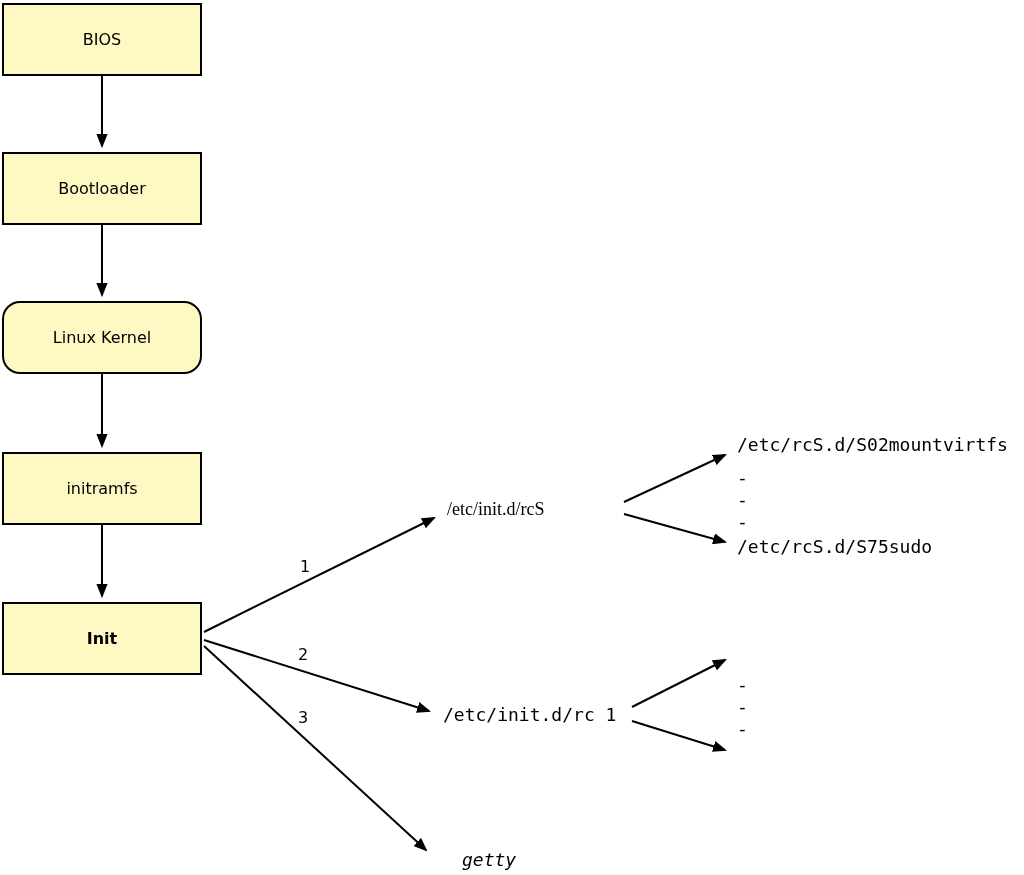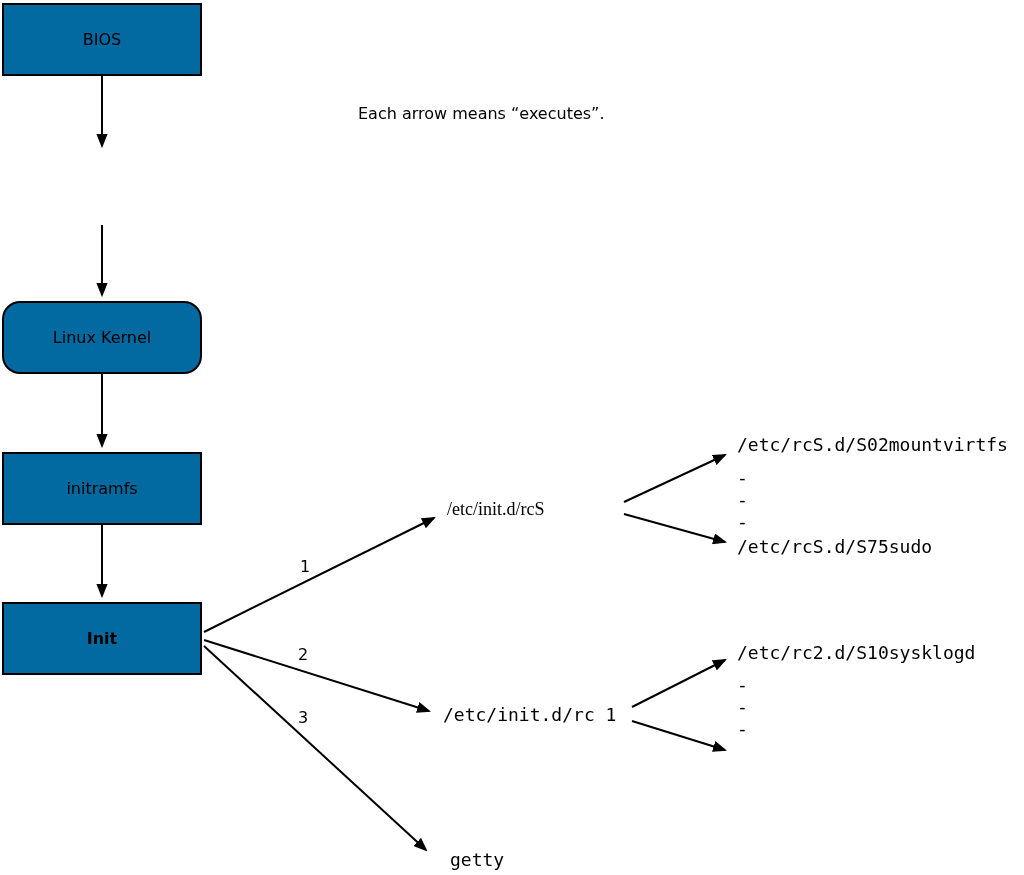--- a/index.html
+++ b/index.html
@@ -20,21 +20,21 @@
     position: absolute;
     left: 0;
     top: 0;
   }
   .box {
     position: absolute;
     box-sizing: border-box;
     width: 200px;
     height: 73px;
     border: 2px solid #000000;
-    background: #0369a1;
+    background: #fef9c3;
     display: flex;
     align-items: center;
     justify-content: center;
   }
   .box-label {
     font-size: 16px;
     font-family: "DejaVu Sans", sans-serif;
     color: #000000;
   }
   .note {
@@ -83,44 +83,45 @@
     <line x1="624" y1="502" x2="725" y2="455" stroke="#000" stroke-width="2" marker-end="url(#arrowhead)"></line>
     <line x1="624" y1="514" x2="725" y2="542" stroke="#000" stroke-width="2" marker-end="url(#arrowhead)"></line>
 
     <line x1="632" y1="707" x2="725" y2="660" stroke="#000" stroke-width="2" marker-end="url(#arrowhead)"></line>
     <line x1="632" y1="721" x2="725" y2="750" stroke="#000" stroke-width="2" marker-end="url(#arrowhead)"></line>
   </svg>
 
   <div class="box" style="left:2px; top:3px;">
     <span class="box-label">BIOS</span>
   </div>
+  <div class="box" style="left:2px; top:152px;">
+    <span class="box-label">Bootloader</span>
+  </div>
   <div class="box" style="left:2px; top:301px;border-radius:18px;">
     <span class="box-label">Linux Kernel</span>
   </div>
   <div class="box" style="left:2px; top:452px;">
     <span class="box-label">initramfs</span>
   </div>
   <div class="box" style="left:2px; top:602px;font-weight:bold;">
     <span class="box-label">Init</span>
   </div>
 
-  <div class="note" style="left:358px; top:104px;">Each arrow means “executes”.</div>
 
   <div class="num" style="left:300px; top:557px;">1</div>
   <div class="num" style="left:298px; top:645px;">2</div>
   <div class="num" style="left:298px; top:708px;">3</div>
 
   <div class="mono" style="left:447px; top:498px;font-family:Liberation Serif, serif;">/etc/init.d/rcS</div>
   <div class="mono" style="left:443px; top:704px;">/etc/init.d/rc 1</div>
-  <div class="mono" style="left:450px; top:849px;">getty</div>
+  <div class="mono" style="left:462px; top:849px;font-style:italic;">getty</div>
 
   <div class="mono" style="left:737px; top:434px;">/etc/rcS.d/S02mountvirtfs</div>
   <div class="mono dots" style="left:737px; top:467px;">-
 -
 -</div>
   <div class="mono" style="left:737px; top:536px;">/etc/rcS.d/S75sudo</div>
 
-  <div class="mono" style="left:737px; top:642px;">/etc/rc2.d/S10sysklogd</div>
   <div class="mono dots" style="left:737px; top:674px;">-
 -
 -</div>
 
 </div>
 
 </body></html>

